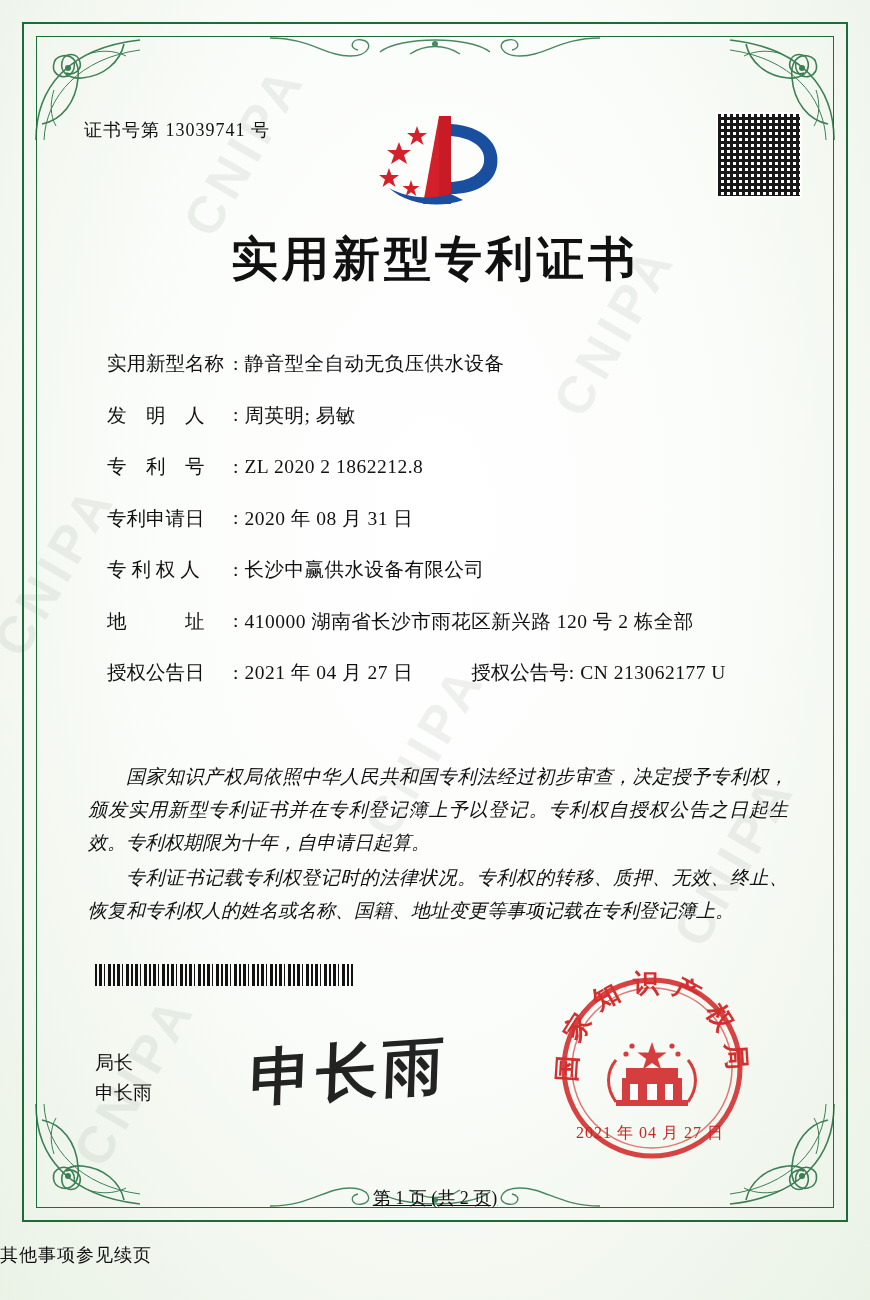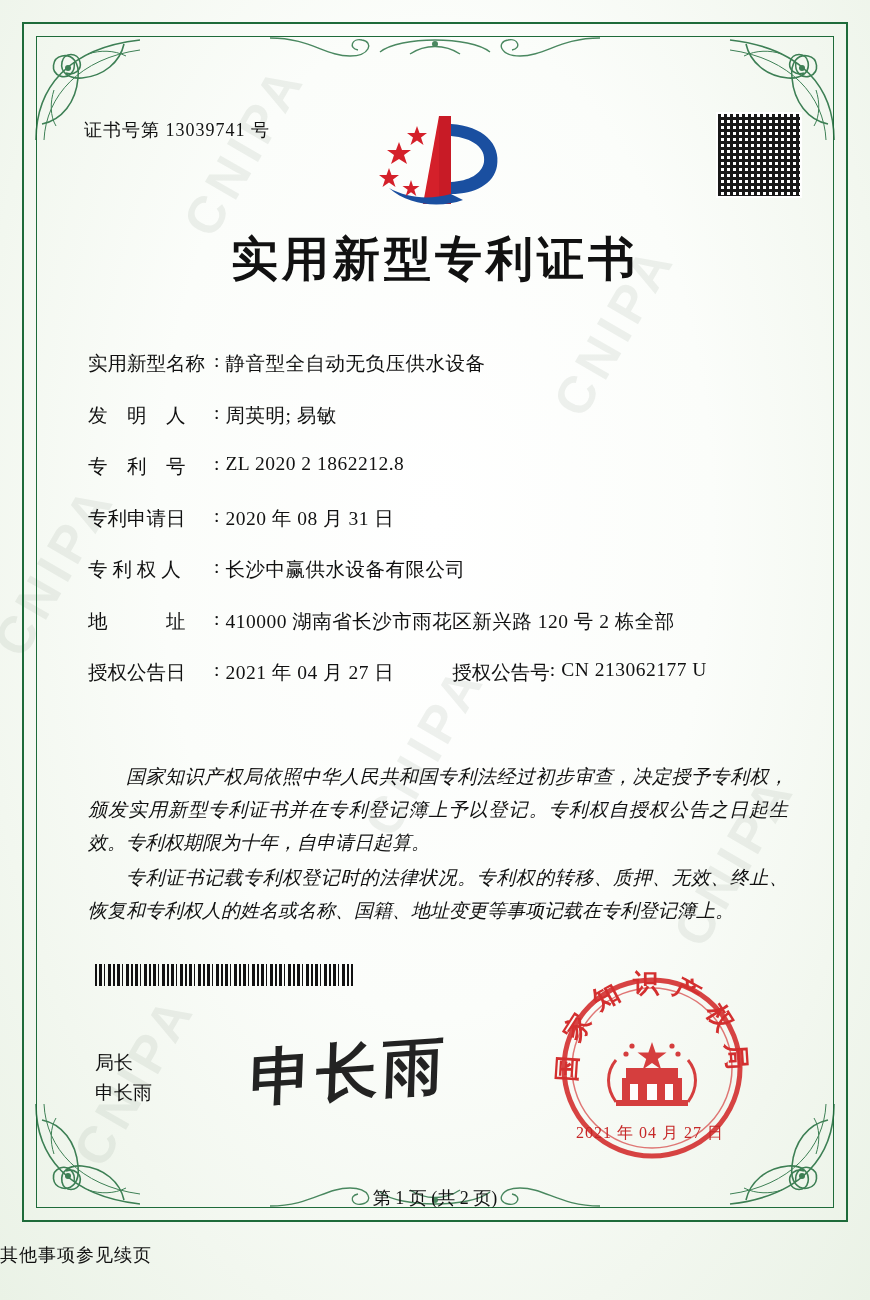--- a/index.html
+++ b/index.html
@@ -137,24 +137,25 @@
 
   
   .fields {
     position: absolute;
     left: 88px;
     right: 80px;
     top: 350px;
   }
   .row {
     display: flex;
-    align-items: flex-start;
+    align-items: center;
     margin-bottom: 24.5px;
     font-size: 19.5px;
     color: #111;
+    margin-left: 19px;
   }
   .row .label {
     width: 126px;
     flex: none;
     letter-spacing: 0;
     white-space: nowrap;
   }
   .row .colon { margin-right: 6px; }
   .row .value { letter-spacing: .5px; }
   .row.dual .value { margin-right: 58px; }
@@ -231,20 +232,21 @@
   }
 
   
   .page-num {
     position: absolute;
     left: 0; right: 0;
     top: 1186px;
     text-align: center;
     font-size: 18px;
     color: #111;
+    text-decoration: underline;
   }
   .footnote {
     position: absolute;
     left: 0; right: 0;
     top: 1243px;
     font-size: 18px;
     color: #111;
     letter-spacing: 1px;
   }
 </style>

